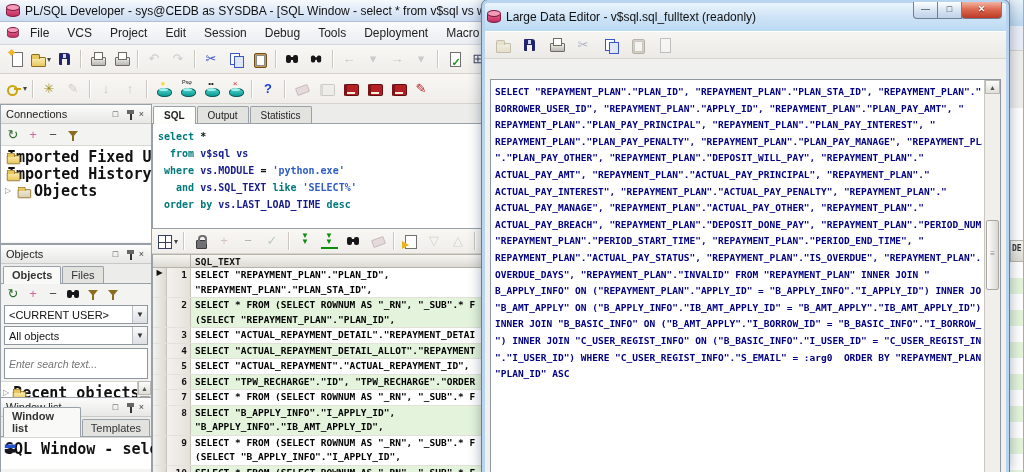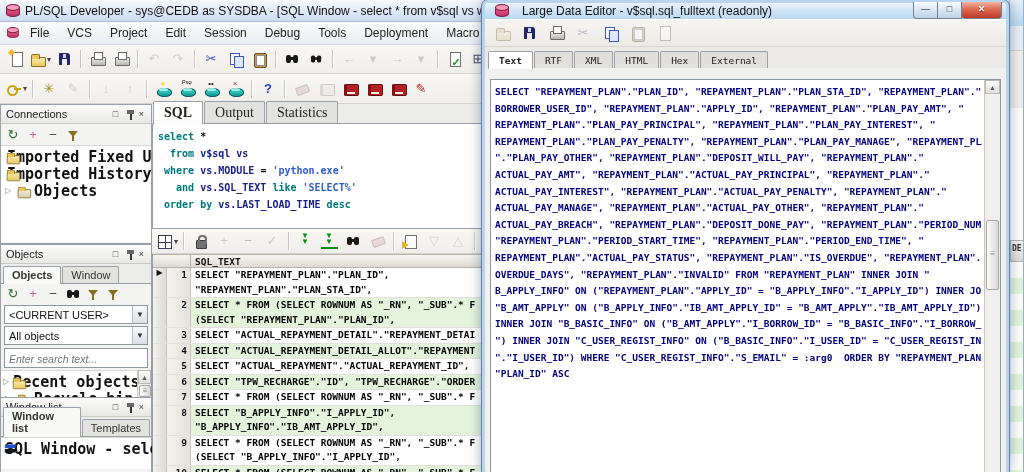--- a/index.html
+++ b/index.html
@@ -75,30 +75,30 @@
   .tree { background:#fff; border-top:1px solid #d7d7d4; padding:2px 0 0 2px; height:100%; }
   .tree-row { display:flex; align-items:center; height:17px; gap:2px; }
   .tw-arrow { width:10px; font-size:8px; color:#8a8a8a; text-align:center; }
   .tree-row .lbl { font-family:"DejaVu Sans Mono",monospace; font-size:15px; font-weight:bold; color:#111; white-space:nowrap; }
   .tree-row .ic { transform:scale(.9); }
   .ptabs { display:flex; align-items:flex-end; height:20px; background:#ececea; padding-left:2px; border-bottom:1px solid #9aa0a8; }
   .ptab { font-size:11px; color:#333; padding:2px 8px 2px; border:1px solid #9aa0a8; border-bottom:none; background:#e2e2df; border-radius:2px 2px 0 0; margin-right:1px; }
   .ptab.active { background:#f9f9f7; font-weight:bold; position:relative; top:1px; padding-bottom:3px; }
   .selbox { height:19px; margin:2px 3px 0; background:#fff; border:1px solid #8f979f; display:flex; align-items:center; font-size:11px; padding-left:4px; color:#111; }
   .selbox .caret { margin-left:auto; width:15px; height:17px; background:linear-gradient(#fafafa,#dcdfe4); border-left:1px solid #b9bec4; font-size:8px; color:#333; text-align:center; line-height:17px; }
-  .searchbox { height:20px; margin:3px 3px 0; border:1px solid #8f979f; background:#fff; }
+  .searchbox { height:31px; margin:3px 3px 0; border:1px solid #8f979f; background:#fff; }
   .searchbox input { width:100%; height:100%; border:none; outline:none; font-style:italic; font-size:10.5px; color:#8a8a8a; padding-left:4px; background:transparent; font-family:"Liberation Sans",sans-serif; }
   .vscroll { position:absolute; right:0; top:0; width:14px; background:#f0efec; border-left:1px solid #c9c7c0; }
   .sbtn { height:14px; font-size:7px; color:#555; text-align:center; line-height:14px; background:linear-gradient(#fcfcfc,#dededa); border:1px solid #b9b7b0; }
   .sthumb { position:absolute; left:1px; width:12px; background:linear-gradient(90deg,#fdfdfd,#d9d8d3); border:1px solid #a8a6a0; border-radius:2px; }
   .sthumb::after { content:"≡"; display:block; text-align:center; font-size:8px; color:#888; line-height:inherit; }
 
   
   #editor-tabs { position:absolute; left:152px; top:104px; width:857px; height:20px; background:#ececea; display:flex; align-items:flex-end; padding-left:1px; border-bottom:1px solid #9aa0a8; }
-  .etab { font-family:Liberation Serif, serif; font-size:14px; color:#222; padding:3px 10px 2px; background:#e2e2df; border:1px solid #9aa0a8; border-bottom:none; border-radius:2px 2px 0 0; margin-right:1px; }
+  .etab { font-family:Liberation Sans, sans-serif; font-size:10px; color:#222; padding:3px 10px 2px; background:#e2e2df; border:1px solid #9aa0a8; border-bottom:none; border-radius:2px 2px 0 0; margin-right:1px; }
   .etab.active { background:#fdfdfb; font-weight:bold; position:relative; top:1px; padding-bottom:3px; }
   #editor { position:absolute; left:152px; top:124px; width:857px; height:105px; background:#fff; border:1px solid #9aa0a8; border-top:none; padding:4px 0 0 5px; }
   .e-line { font-family:"DejaVu Sans Mono",monospace; font-size:10px; line-height:17px; white-space:pre; font-weight:bold; }
   .tok-k { color:#00797c; } .tok-i { color:#151c8a; } .tok-s { color:#2e5cc8; } .tok-p { color:#101010; }
 
   #grid-toolbar { position:absolute; left:152px; top:229px; width:857px; height:25px; padding-left:3px; }
   #grid { position:absolute; left:152px; top:254px; width:857px; height:218px; background:#fff; border-left:1px solid #9aa0a8; overflow:hidden; }
   .g-head { display:flex; height:14px; }
   .g-corner { width:38px; background:linear-gradient(#f6f5f2,#dcdad2); border:1px solid #b5b3aa; border-width:1px 1px 1px 0; }
   .g-colhdr { flex:1; background:linear-gradient(#f6f5f2,#dcdad2); border:1px solid #b5b3aa; border-left:none; font-family:"DejaVu Sans Mono",monospace; font-size:9.5px; font-weight:bold; color:#111; padding:0 0 0 4px; line-height:13px; }
@@ -111,21 +111,21 @@
   .g-marker, .g-num { display:flex; align-items:flex-start; justify-content:center; }
   .g-num { justify-content:flex-end; line-height:14.5px; }
 
   
   #right-strip { position:absolute; left:1009px; top:0; width:15px; height:472px; background:#fff; z-index:5; border-left:1px solid #b7c6da; }
   #right-strip .seg { position:absolute; left:0; width:15px; }
   #strip-hdr { font-size:8px; font-weight:bold; color:#333; font-family:"DejaVu Sans Mono",monospace; padding-left:1px; line-height:16px; }
 
   
   #dialog { position:absolute; left:482px; top:0; width:527px; height:472px; z-index:10; border:3px solid #b9d4ee; border-bottom:none; border-radius:6px 6px 0 0; outline:1px solid #5f7ea3; background:#f0f0ee; box-shadow:0 0 14px rgba(30,50,80,.45); }
-  #d-title { height:16px; background:linear-gradient(#eaf4fc,#cfe3f6 50%,#badaf2); border-radius:3px 3px 0 0; display:flex; align-items:center; gap:12px; padding-left:8px; position:relative; }
+  #d-title { height:28px; background:linear-gradient(#eaf4fc,#cfe3f6 50%,#badaf2); border-radius:3px 3px 0 0; display:flex; align-items:center; gap:4px; padding-left:0; position:relative; }
   #d-title .t { font-size:12px; color:#111; white-space:nowrap; overflow:hidden; }
   #d-btns { position:absolute; top:-1px; right:4px; display:flex; }
   .wbtn { width:25px; height:17px; background:linear-gradient(#fdfeff,#dce8f5 45%,#bed2e8); border:1px solid #6e7f95; border-top:none; font-size:9px; color:#1d2c3c; text-align:center; line-height:15px; margin-left:-1px; }
   .wbtn.close { width:41px; background:linear-gradient(#f2b5a4,#dd6a52 45%,#bb3a26); color:#fff; font-weight:bold; border-radius:0 0 4px 4px; text-shadow:0 1px 1px #7e2012; }
   .wbtn:first-child { border-radius:0 0 0 4px; }
   #d-toolbar { height:28px; background:linear-gradient(#f6f5f2,#ebeae6); border-top:1px solid #fff; border-bottom:1px solid #d8d6d0; display:flex; align-items:center; padding-left:5px; gap:3px; }
   #d-tabs { height:21px; display:flex; align-items:flex-end; padding-left:3px; background:#ebeae7; }
   .dtab { font-family:"DejaVu Sans Mono",monospace; font-size:9.5px; color:#222; padding:3px 10px 2px; background:#e0dfdb; border:1px solid #9aa0a8; border-bottom:none; border-radius:2px 2px 0 0; margin-right:1px; }
   .dtab.active { background:#ffffff; font-weight:bold; position:relative; top:1px; padding-bottom:3px; }
   #d-textwrap { position:absolute; left:5px; top:76px; right:5px; bottom:0; background:#fff; border:1px solid #8f979f; border-bottom:none; }
@@ -331,21 +331,21 @@
       <div class="p-head">
         <span class="p-title">Objects</span>
         <span class="hdr-btns" id="obj-btns" style="display:flex">
             <span class="hdr-btn">□</span>
             <span class="hdr-btn ic" data-icon="pin" style="width: 13px; height: 13px;"></span>
             <span class="hdr-btn">×</span>
           </span>
       </div>
       <div class="ptabs" id="obj-tabs">
           <span class="ptab active">Objects</span>
-          <span class="ptab">Window</span>
+          <span class="ptab">Files</span>
         </div>
       <div class="p-toolbar" id="obj-toolbar" style="height:19px;">
           <span class="tbtn">
             <span class="ic" data-icon="glyph" style="color: rgb(47, 110, 47);">↻</span>
           </span>
           <span class="tbtn">
             <span class="ic" data-icon="glyph" style="color: rgb(208, 106, 154);">+</span>
           </span>
           <span class="tbtn">
             <span class="ic" data-icon="glyph" style="color: rgb(68, 68, 68);">−</span>
@@ -600,28 +600,20 @@
         </span>
         <span class="tbtn">
           <span class="ic" data-icon="pages"></span>
         </span>
         <span class="tbtn dis">
           <span class="ic" data-icon="clipboard"></span>
         </span>
         <span class="tbtn dis">
           <span class="ic" data-icon="page"></span>
         </span>
-      </div>
-    <div id="d-tabs">
-        <span class="dtab active">Text</span>
-        <span class="dtab">RTF</span>
-        <span class="dtab">XML</span>
-        <span class="dtab">HTML</span>
-        <span class="dtab">Hex</span>
-        <span class="dtab">External</span>
       </div>
     <div id="d-textwrap">
       <div id="d-text">
           <div class="d-line">SELECT "REPAYMENT_PLAN"."PLAN_ID", "REPAYMENT_PLAN"."PLAN_STA_ID", "REPAYMENT_PLAN"."</div>
           <div class="d-line">BORROWER_USER_ID", "REPAYMENT_PLAN"."APPLY_ID", "REPAYMENT_PLAN"."PLAN_PAY_AMT", "</div>
           <div class="d-line">REPAYMENT_PLAN"."PLAN_PAY_PRINCIPAL", "REPAYMENT_PLAN"."PLAN_PAY_INTEREST", "</div>
           <div class="d-line">REPAYMENT_PLAN"."PLAN_PAY_PENALTY", "REPAYMENT_PLAN"."PLAN_PAY_MANAGE", "REPAYMENT_PLAN</div>
           <div class="d-line">"."PLAN_PAY_OTHER", "REPAYMENT_PLAN"."DEPOSIT_WILL_PAY", "REPAYMENT_PLAN"."</div>
           <div class="d-line">ACTUAL_PAY_AMT", "REPAYMENT_PLAN"."ACTUAL_PAY_PRINCIPAL", "REPAYMENT_PLAN"."</div>
           <div class="d-line">ACTUAL_PAY_INTEREST", "REPAYMENT_PLAN"."ACTUAL_PAY_PENALTY", "REPAYMENT_PLAN"."</div>

